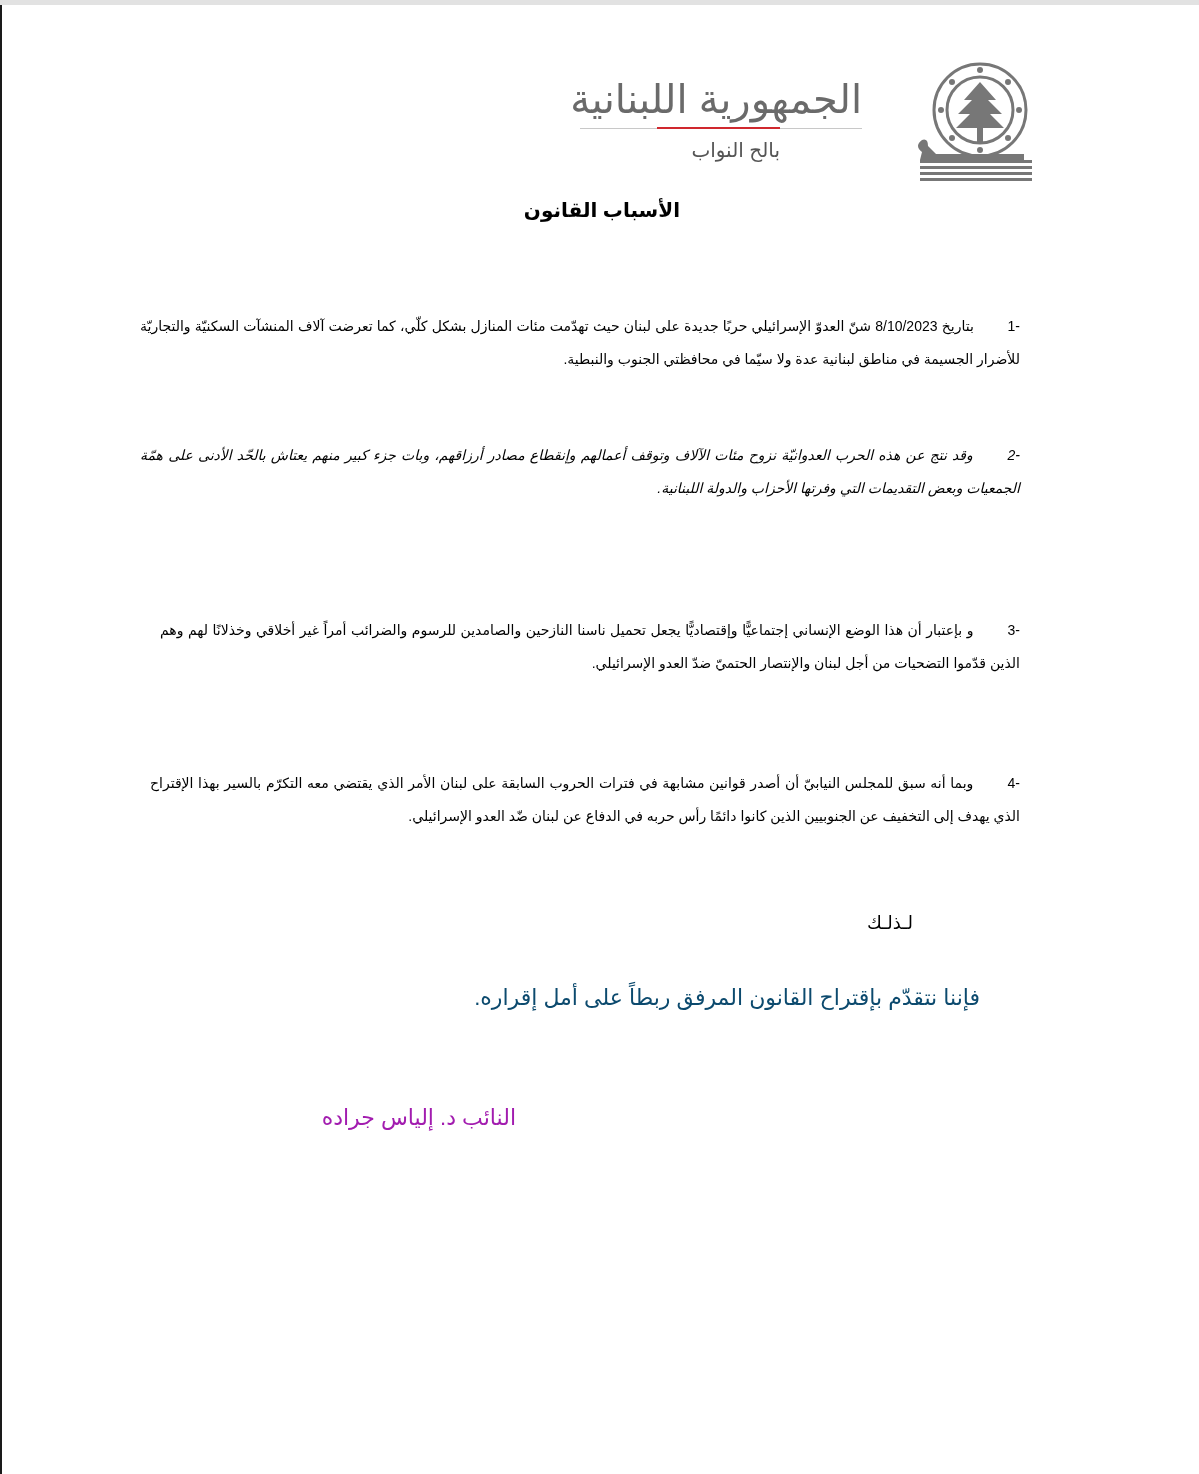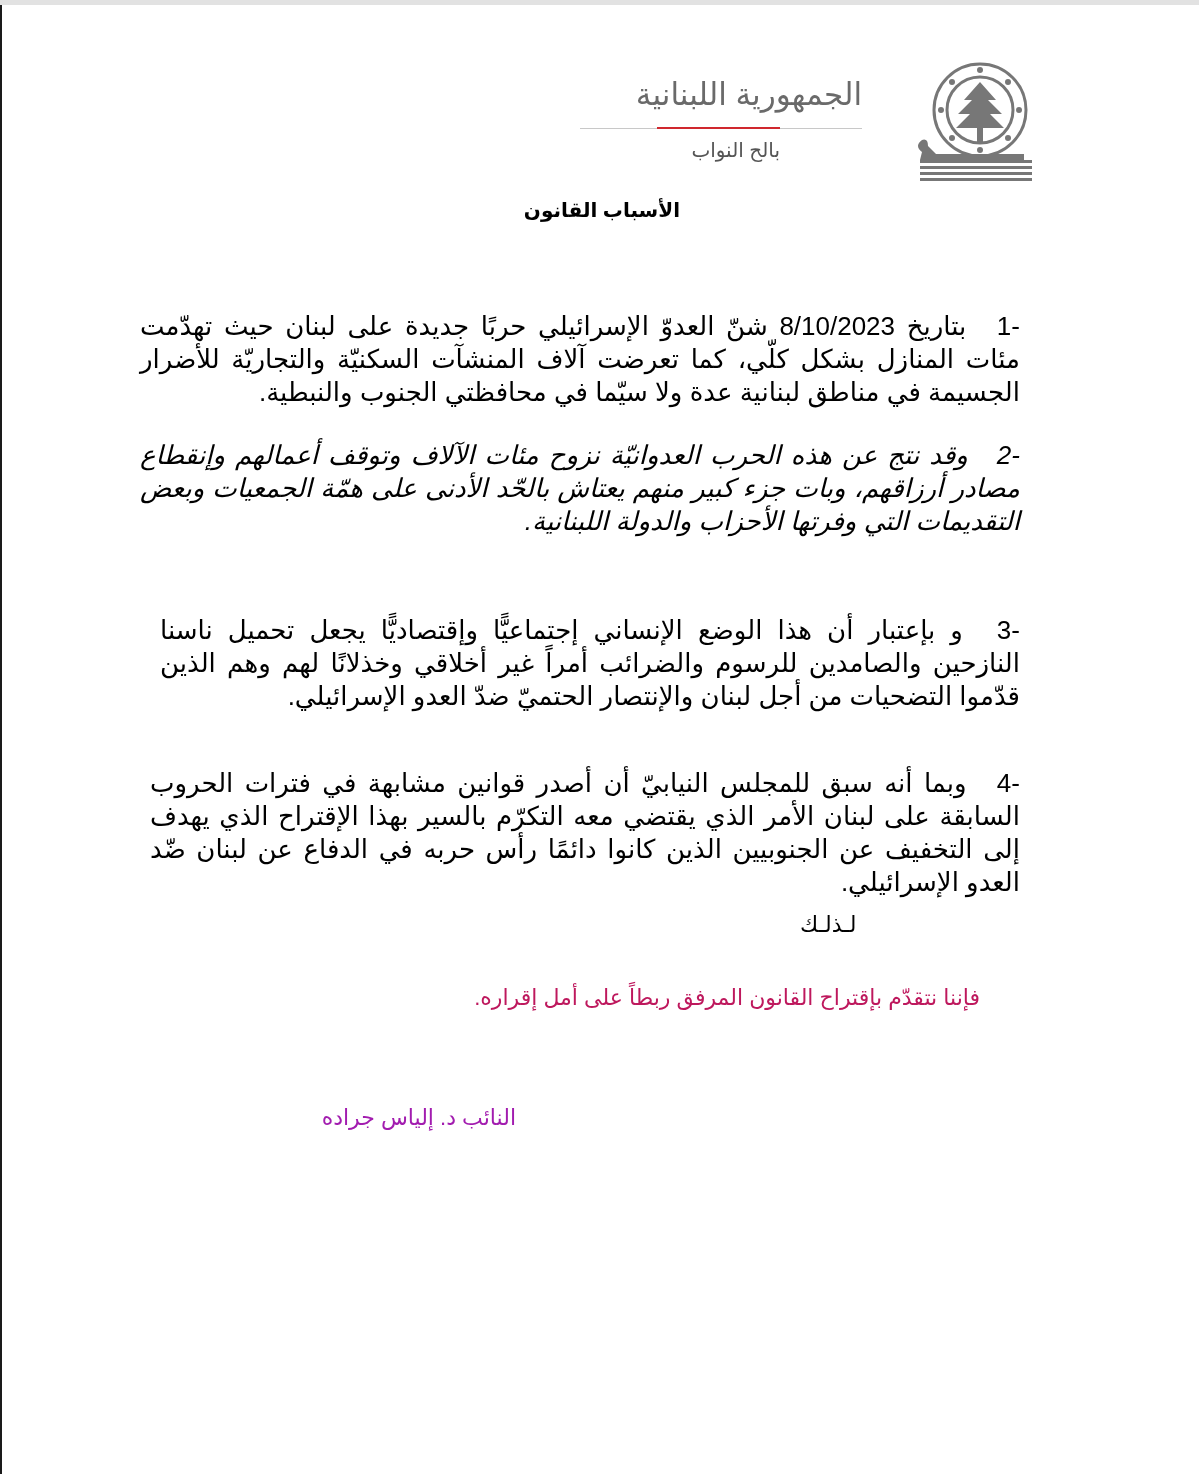--- a/index.html
+++ b/index.html
@@ -7,51 +7,51 @@
     width: 1199px; height: 1474px; background: #ffffff; position: relative; overflow: hidden;
     font-family: "Liberation Sans", "DejaVu Sans", sans-serif;
   }
   .topbar { position: absolute; left: 0; top: 0; width: 1199px; height: 5px; background: #e2e2e2; }
   .leftborder { position: absolute; left: 0; top: 5px; width: 2px; height: 1469px; background: #1a1a1a; }
 
   .emblem { position: absolute; left: 912px; top: 56px; width: 128px; height: 136px; }
 
   .header-title {
     position: absolute; left: 560px; top: 76px; width: 302px; text-align: right;
-    font-size: 31px; color: #6a6a6a; direction: rtl; letter-spacing: 0.5px;
+    font-size: 40px; color: #6a6a6a; direction: rtl; letter-spacing: 0.5px;
   }
   .header-line { position: absolute; left: 580px; top: 128px; width: 282px; height: 1px; background: #c8c8c8; }
   .header-red { position: absolute; left: 657px; top: 127px; width: 123px; height: 2px; background: #d0282e; }
   .header-sub {
     position: absolute; left: 600px; top: 138px; width: 180px; text-align: right;
     font-size: 20px; color: #555; direction: rtl;
   }
 
   .doc-title {
     position: absolute; left: 440px; top: 198px; width: 240px; text-align: right;
     font-size: 20px; font-weight: bold; color: #000; direction: rtl;
   }
 
   .para {
     position: absolute; direction: rtl; text-align: justify; text-align-last: right;
-    font-size: 26px; line-height: 33px; color: #000;
+    font-size: 14px; line-height: 33px; color: #000;
   }
   .para .num { display: inline-block; width: 42px; text-align: right; }
   .p1 { left: 140px; top: 310px; width: 880px; }
   .p2 { left: 140px; top: 439px; width: 880px; font-style: italic; }
   .p3 { left: 160px; top: 614px; width: 860px; }
   .p4 { left: 150px; top: 767px; width: 870px; }
 
   .conclusion-head {
-    position: absolute; left: 800px; top: 912px; width: 180px; text-align: left; direction: rtl;
-    font-size: 22px; color: #000;
+    position: absolute; left: 800px; top: 912px; width: 180px; text-align: center; direction: rtl;
+    font-size: 18px; color: #000;
   }
   .conclusion {
     position: absolute; left: 400px; top: 985px; width: 580px; text-align: right; direction: rtl;
-    font-size: 22px; color: #be185d;
+    font-size: 22px; color: #0c4a6e;
   }
   .signature {
     position: absolute; left: 300px; top: 1105px; width: 216px; text-align: right; direction: rtl;
     font-size: 22px; color: #a21caf;
   }
 </style>
 </head>
 <body>
 
 <div class="topbar"></div>

